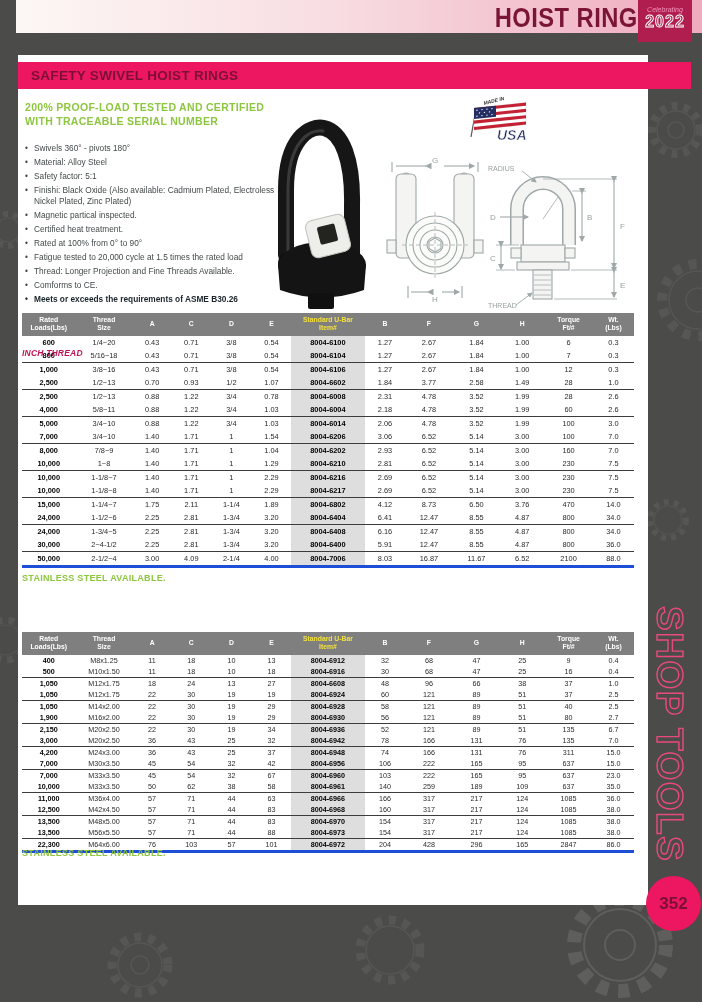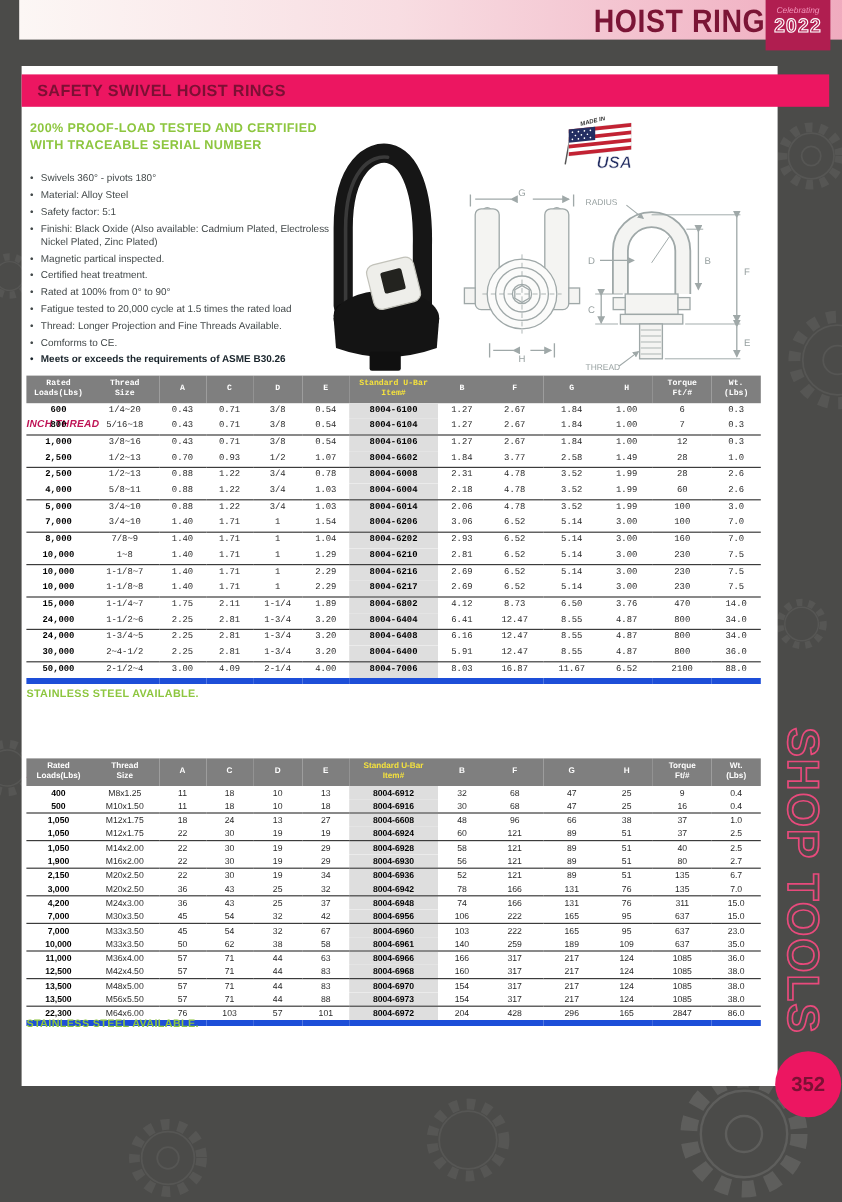--- a/index.html
+++ b/index.html
@@ -30,31 +30,31 @@
   .usa-flag{position:absolute;left:452px;top:42px;}
   .diagram-front{position:absolute;left:366px;top:97px;}
   .diagram-side{position:absolute;left:468px;top:92px;}
   .diag-label{fill:#97a0a0;font-size:8px;font-family:"Liberation Sans",sans-serif;}
   .diag-label.small{font-size:7px;}
   
   .table-title{position:absolute;left:4px;color:#bf1556;font-size:8.5px;font-weight:bold;
     font-style:italic;letter-spacing:.2px;}
   .title-inch{top:248px;margin-top:45px;} .title-metric{top:566px;margin-top:19px;}
   .table-wrap{position:absolute;left:4px;width:612px;}
-  .wrap-inch{top:258px;font-family:Liberation Mono, monospace;} .wrap-metric{top:577px;}
+  .wrap-inch{top:258px;} .wrap-metric{top:577px;}
   .spec-table{width:100%;border-collapse:collapse;table-layout:fixed;}
   .spec-table thead th{background:#7f7f7f;color:#fff;font-size:6.8px;font-weight:bold;
     line-height:1.25;padding:3px 0;text-align:center;}
   .spec-table thead th.item-col{color:#f5e23d;}
   .spec-table td{font-size:7.4px;color:#2a2a2a;text-align:center;padding:0;height:13px;overflow:hidden;white-space:nowrap;}
   .metric-table td{height:11px;font-size:7.2px;}
   .spec-table td.load-col{font-weight:bold;color:#000;}
   .spec-table td.item-col{font-weight:bold;color:#000;background:#dedede;margin-left:12px;}
   .spec-table tbody tr:nth-child(even) td{border-bottom:1px solid #3c3c3c;}
-  .spec-table tbody tr:last-child td{border-bottom:5px solid #1d4ed8;}
+  .spec-table tbody tr:last-child td{border-bottom:3px solid #1d4ed8;}
   .spec-table th:nth-child(1),.spec-table td:nth-child(1){width:9%;}
   .spec-table th:nth-child(2),.spec-table td:nth-child(2){width:9.6%;}
   .spec-table th:nth-child(3),.spec-table td:nth-child(3){width:6.6%;}
   .spec-table th:nth-child(4),.spec-table td:nth-child(4){width:6.6%;}
   .spec-table th:nth-child(5),.spec-table td:nth-child(5){width:6.9%;}
   .spec-table th:nth-child(6),.spec-table td:nth-child(6){width:6.6%;}
   .spec-table th:nth-child(7),.spec-table td:nth-child(7){width:12.4%;}
   .spec-table th:nth-child(8),.spec-table td:nth-child(8){width:6.8%;}
   .spec-table th:nth-child(9),.spec-table td:nth-child(9){width:8%;}
   .spec-table th:nth-child(10),.spec-table td:nth-child(10){width:8%;}

